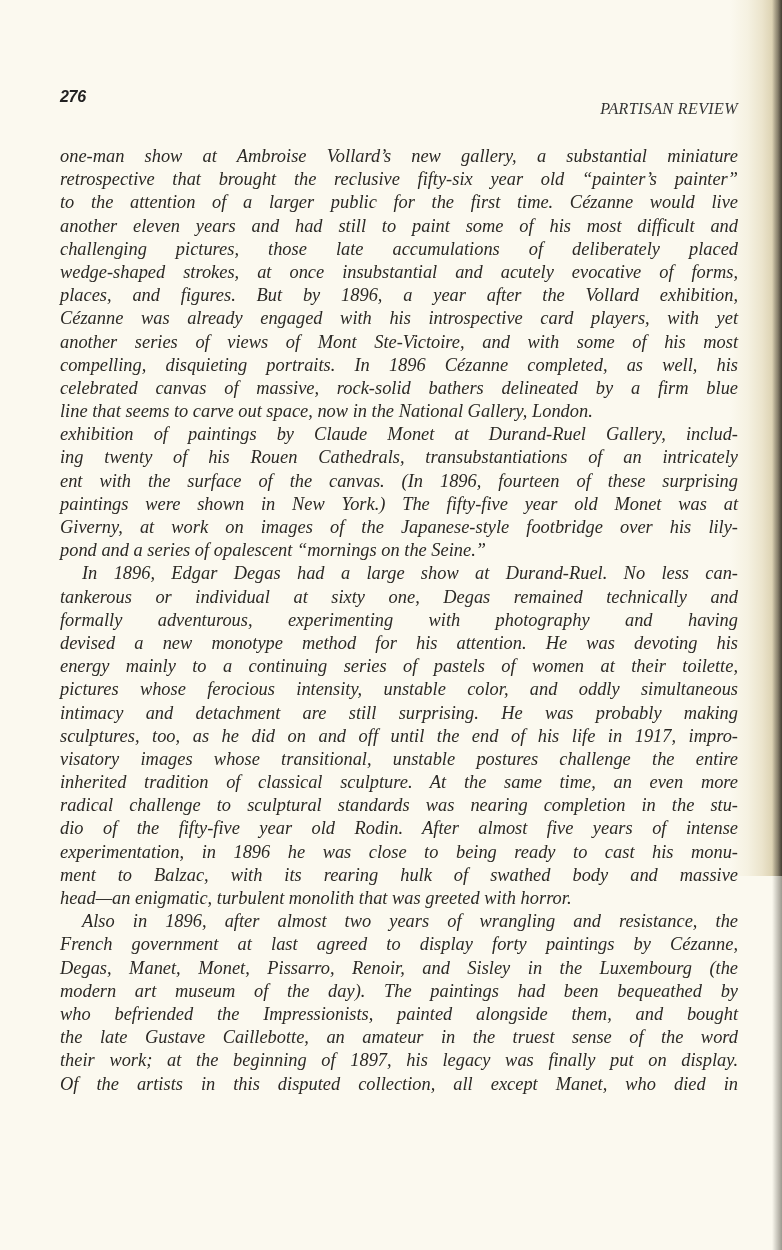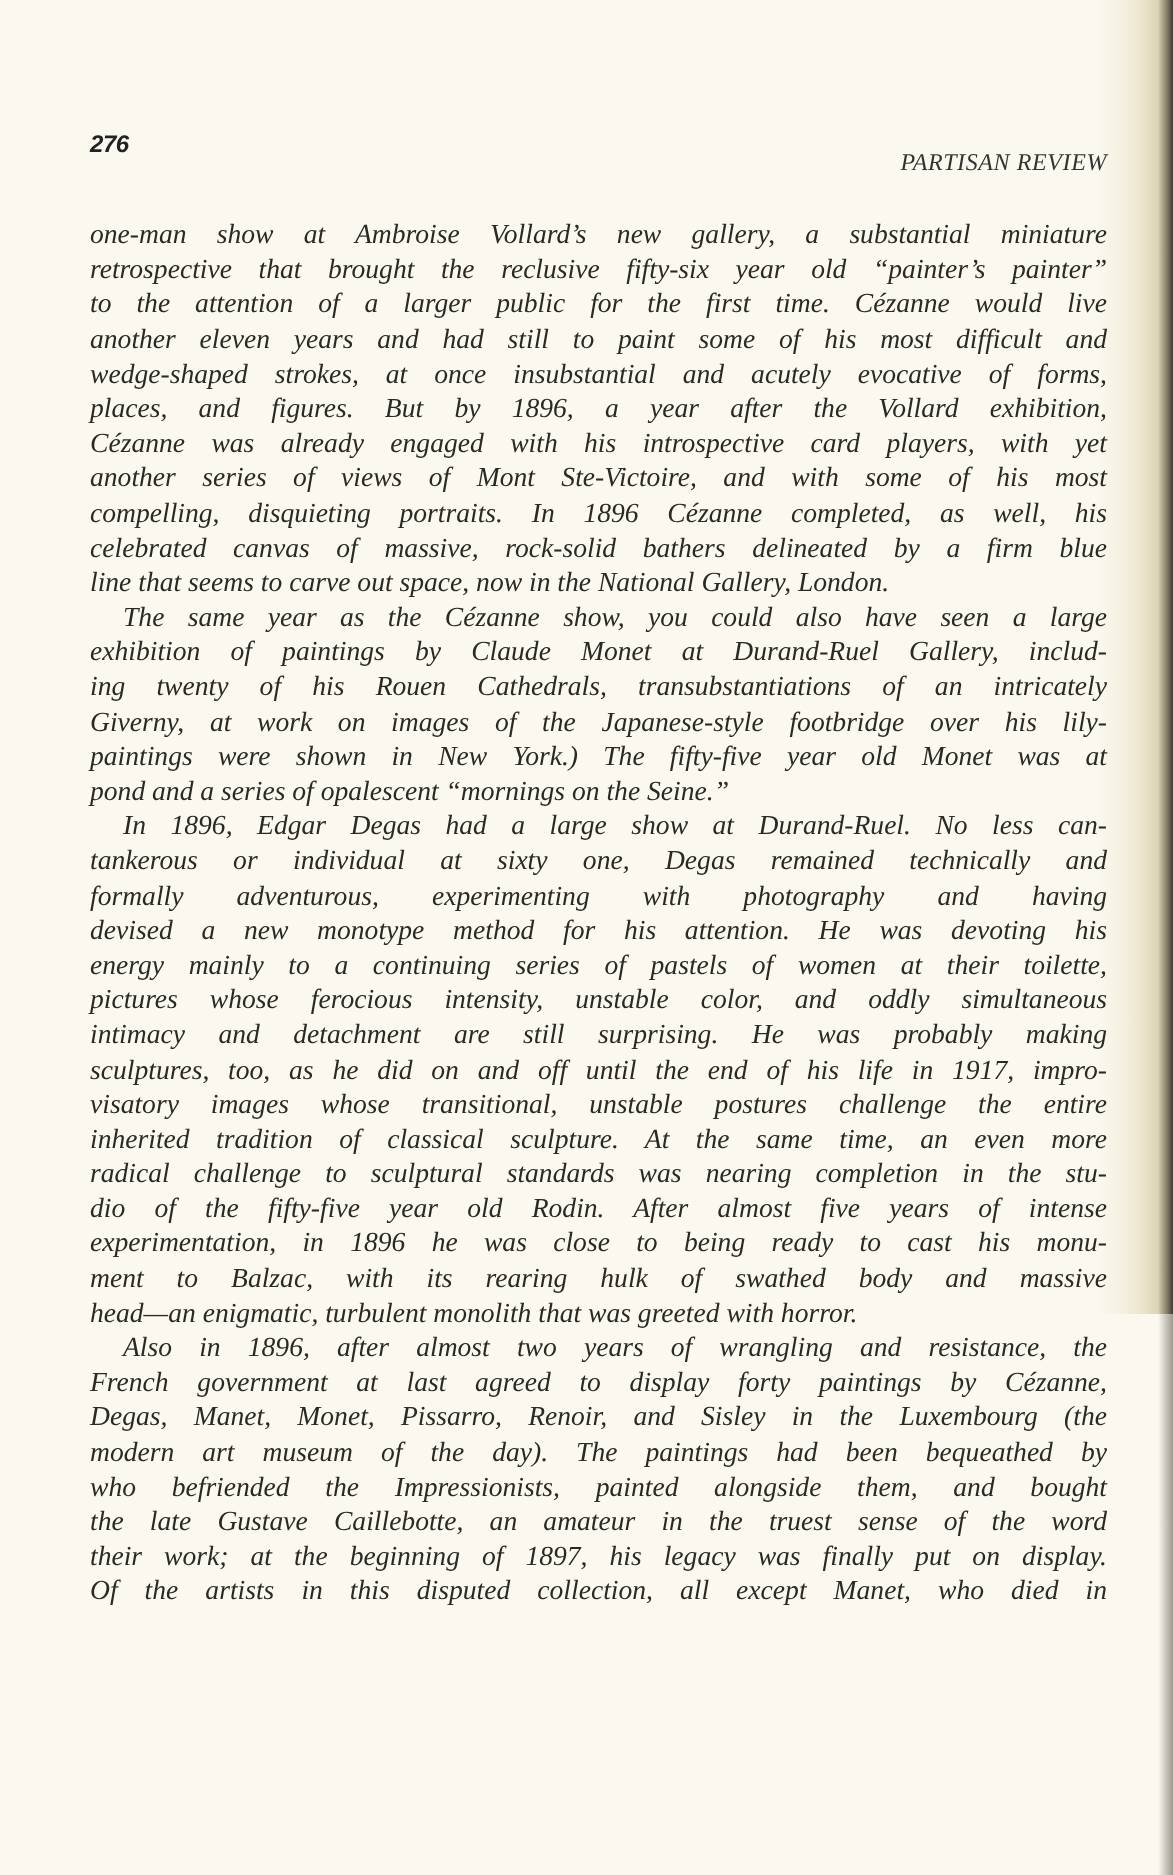--- a/index.html
+++ b/index.html
@@ -85,34 +85,35 @@
     <span class="page-number">276</span>
     <span class="journal-title">PARTISAN REVIEW</span>
   </div>
 
   <div class="body-text" id="body-text">
       <div class="paragraph">
         <span class="line">one-man show at Ambroise Vollard’s new gallery, a substantial miniature</span>
         <span class="line">retrospective that brought the reclusive fifty-six year old “painter’s painter”</span>
         <span class="line">to the attention of a larger public for the first time. Cézanne would live</span>
         <span class="line">another eleven years and had still to paint some of his most difficult and</span>
+        <span class="line">challenging pictures, those late accumulations of deliberately placed</span>
         <span class="line">wedge-shaped strokes, at once insubstantial and acutely evocative of forms,</span>
         <span class="line">places, and figures. But by 1896, a year after the Vollard exhibition,</span>
         <span class="line">Cézanne was already engaged with his introspective card players, with yet</span>
         <span class="line">another series of views of Mont Ste-Victoire, and with some of his most</span>
         <span class="line">compelling, disquieting portraits. In 1896 Cézanne completed, as well, his</span>
         <span class="line">celebrated canvas of massive, rock-solid bathers delineated by a firm blue</span>
         <span class="line last">line that seems to carve out space, now in the National Gallery, London.</span>
       </div>
       <div class="paragraph">
-        <span class="line indent">The same year as the Cézanne show, you could also have seen a large</span>
         <span class="line">exhibition of paintings by Claude Monet at Durand-Ruel Gallery, includ-</span>
         <span class="line">ing twenty of his Rouen Cathedrals, transubstantiations of an intricately</span>
+        <span class="line">ent with the surface of the canvas. (In 1896, fourteen of these surprising</span>
+        <span class="line">paintings were shown in New York.) The fifty-five year old Monet was at</span>
         <span class="line">Giverny, at work on images of the Japanese-style footbridge over his lily-</span>
-        <span class="line">paintings were shown in New York.) The fifty-five year old Monet was at</span>
         <span class="line last">pond and a series of opalescent “mornings on the Seine.”</span>
       </div>
       <div class="paragraph">
         <span class="line indent">In 1896, Edgar Degas had a large show at Durand-Ruel. No less can-</span>
         <span class="line">tankerous or individual at sixty one, Degas remained technically and</span>
         <span class="line">formally adventurous, experimenting with photography and having</span>
         <span class="line">devised a new monotype method for his attention. He was devoting his</span>
         <span class="line">energy mainly to a continuing series of pastels of women at their toilette,</span>
         <span class="line">pictures whose ferocious intensity, unstable color, and oddly simultaneous</span>
         <span class="line">intimacy and detachment are still surprising. He was probably making</span>

